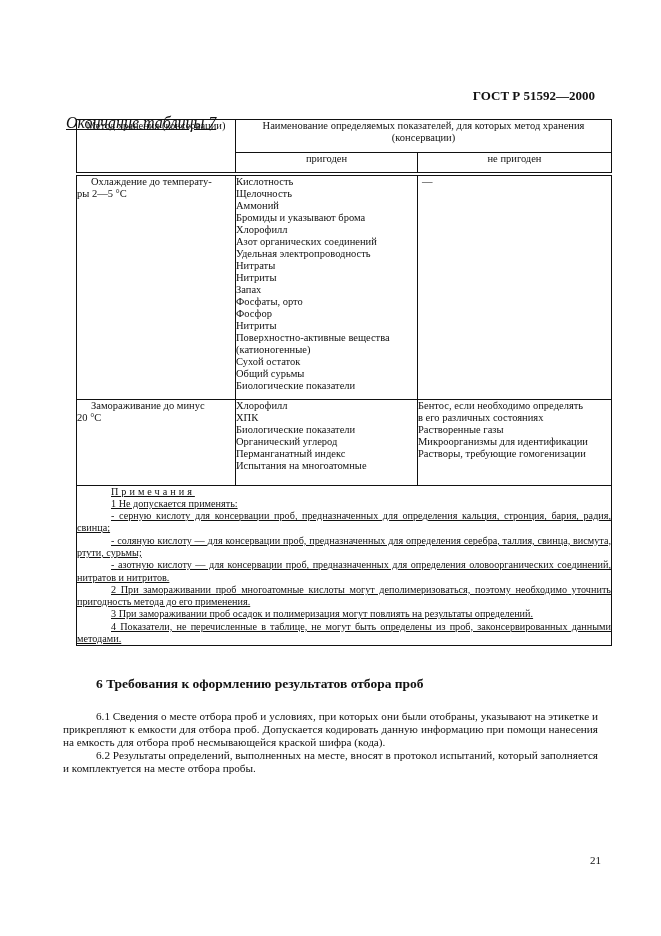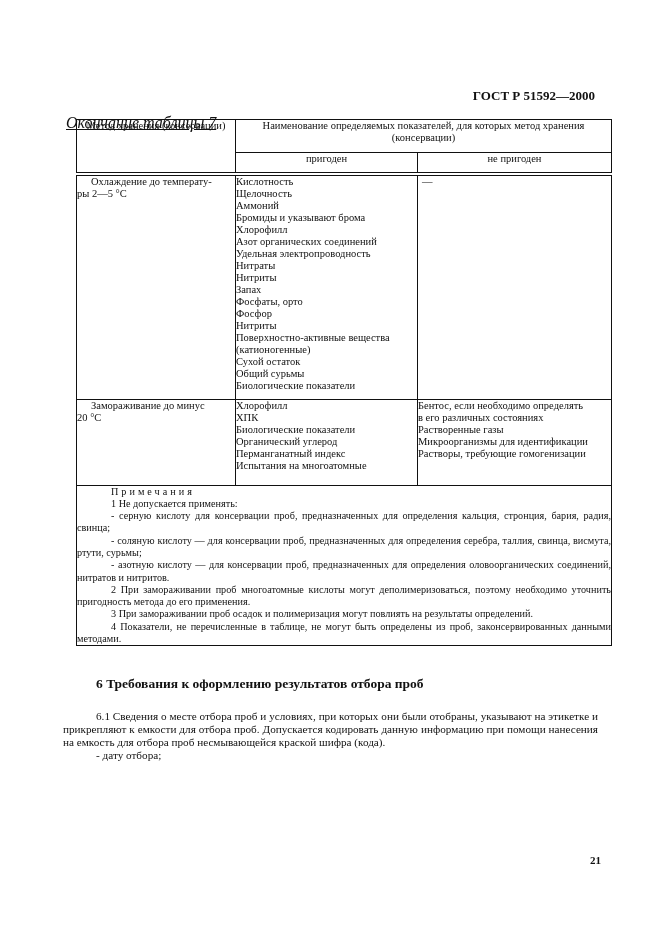--- a/index.html
+++ b/index.html
@@ -14,26 +14,26 @@
     th.h-names { text-align: center; height: 32px; vertical-align: middle; padding-top: 2px; }
     th.h-ok, th.h-nok { text-align: center; height: 19px; vertical-align: middle; border-bottom: 4px double #111 !important; }
     th.h-method { border-bottom: 4px double #111 !important; }
     th.h-ok { width: 181px; }
     td.method { padding: 4px 4px 0 6px; text-indent: 14px; }
     td.list { padding: 4px 3px 6px 6px; }
     td.list div { white-space: nowrap; }
     td.dash { padding: 4px 0 0 22px; }
     td.dash span { display: inline-block; }
     td.notes { padding: 8px 6px 8px 4px; font-size: 10.2px; line-height: 12.3px; }
-    .notes .ind { text-indent: 34px; text-align: justify; }
+    .notes .ind { text-indent: 34px; text-align: justify; text-decoration: underline; }
     .notes .sp { letter-spacing: 3px; }
     .sec-title { position: absolute; left: 96px; top: 676px; font-weight: bold; font-size: 13.5px; }
     .body { position: absolute; left: 63px; top: 710px; width: 535px; font-size: 11.2px; line-height: 13px; }
     .body p { margin: 0; text-indent: 33px; text-align: justify; }
-    .pagenum { position: absolute; top: 854px; left: 590px; font-size: 11px; font-weight: bold; }
+    .pagenum { position: absolute; top: 854px; left: 590px; font-size: 11px; }
   </style>
 </head>
 <body>
 
 <div class="std">ГОСТ Р 51592—2000</div>
 <div class="caption">Окончание таблицы 7</div>
 
 <table class="t7">
   <tbody>
       <tr>
@@ -106,16 +106,16 @@
       <div class="ind">4 Показатели, не перечисленные в таблице, не могут быть определены из проб, законсервированных данными методами.</div>
     </td>
   </tr>
 </tbody>
   </table>
 
 <div class="sec-title">6 Требования к оформлению результатов отбора проб</div>
 
 <div class="body">
   <p>6.1 Сведения о месте отбора проб и условиях, при которых они были отобраны, указывают на этикетке и прикрепляют к емкости для отбора проб. Допускается кодировать данную информацию при помощи нанесения на емкость для отбора проб несмывающейся краской шифра (кода).</p>
-  <p>- дату отбора;</p>
+  <p>6.2 Результаты определений, выполненных на месте, вносят в протокол испытаний, который заполняется и комплектуется на месте отбора пробы.</p>
 </div>
 
 <div class="pagenum">21</div>
 
 </body></html>

